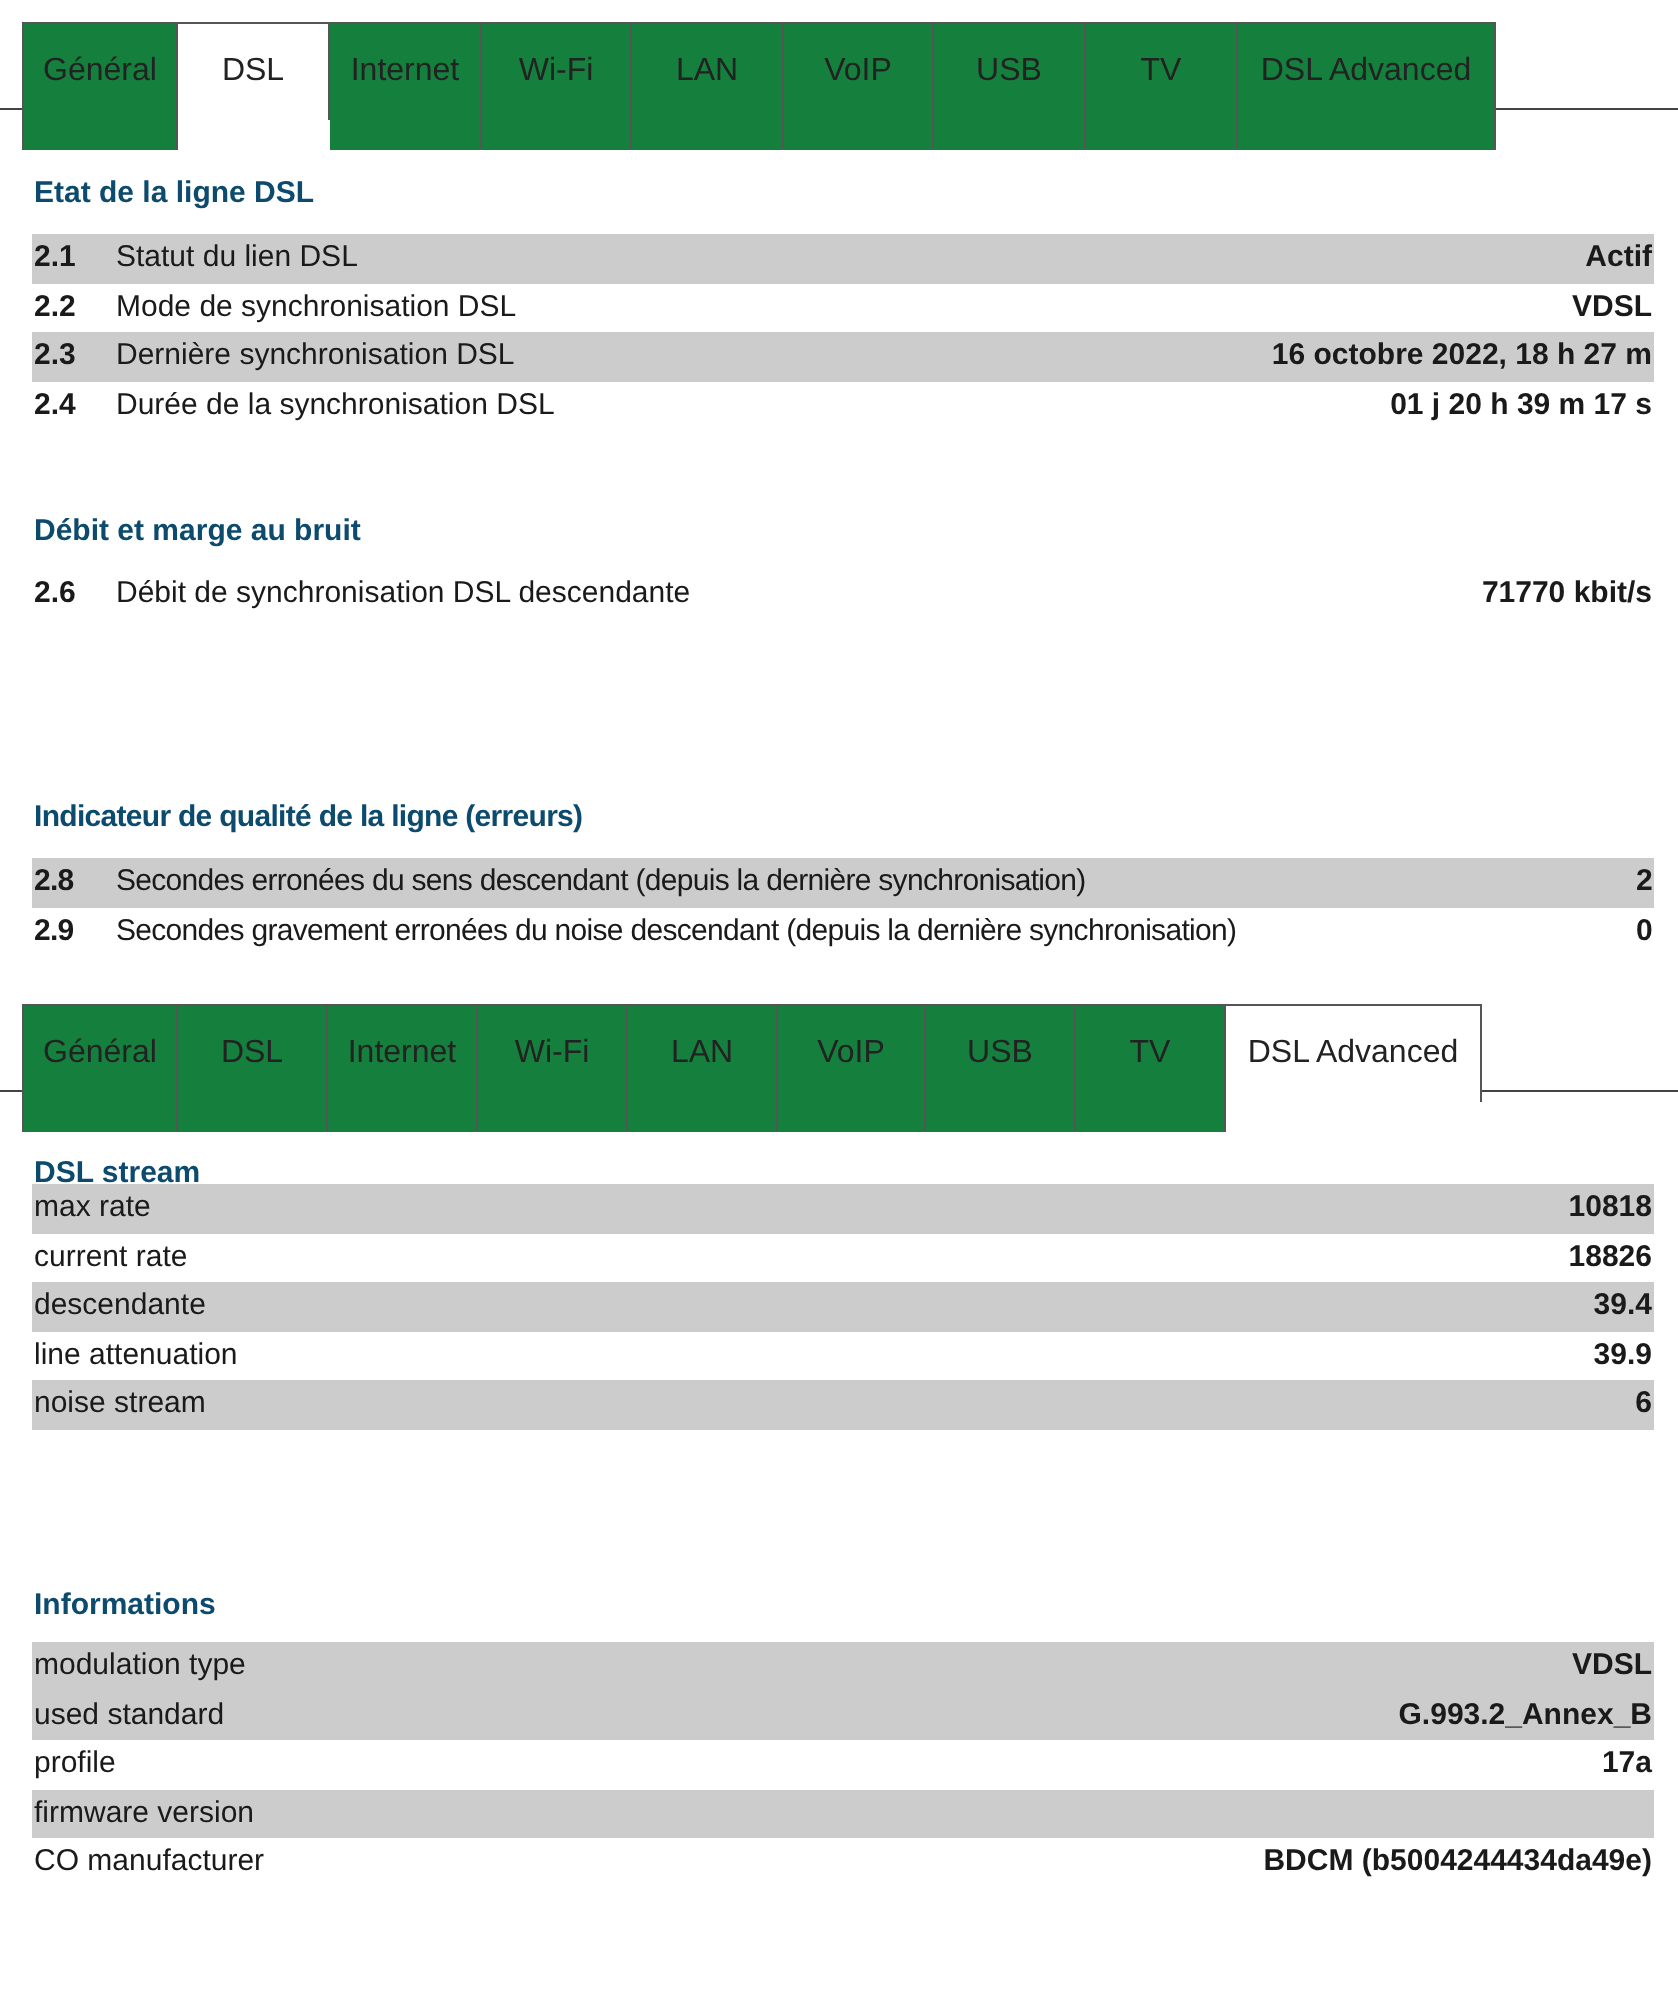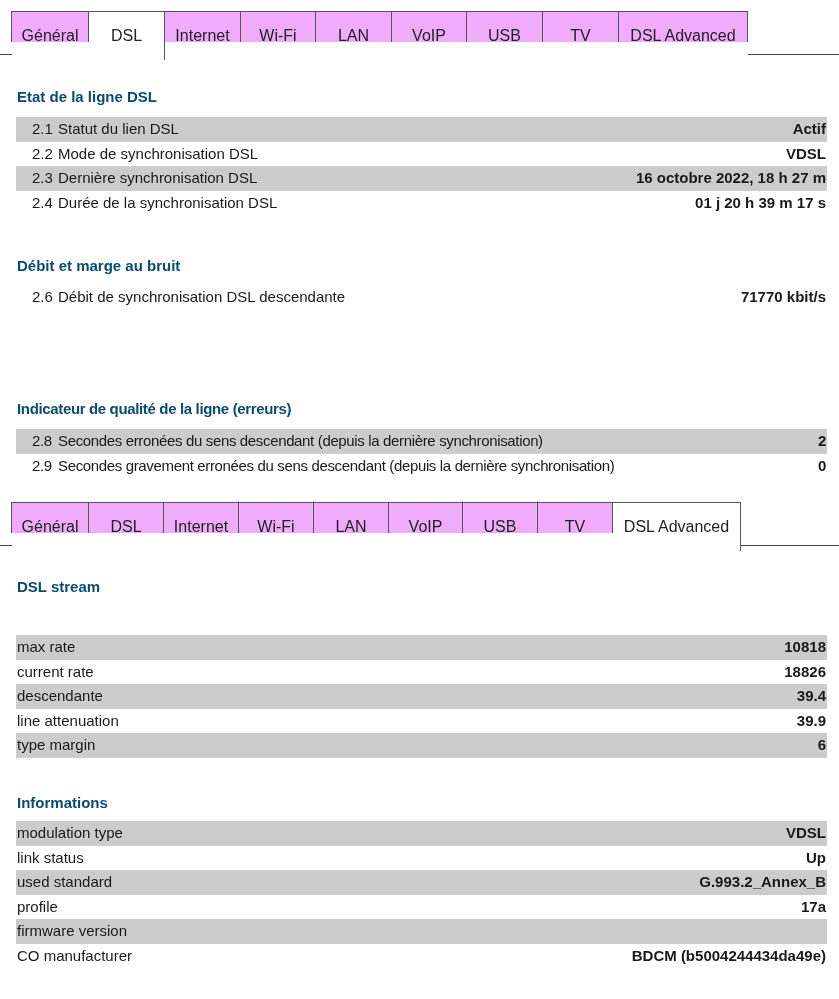--- a/index.html
+++ b/index.html
@@ -1,30 +1,30 @@
 <!DOCTYPE html>
 <html><head>
 <meta charset="utf-8">
 <style>
   html, body { margin: 0; padding: 0; background: #ffffff; }
   body { width: 839px; height: 999px; position: relative; overflow: hidden;
          font-family: "Liberation Sans", sans-serif; color: #1a1a1a; }
   .tabbar { position: absolute; left: 0; height: 50px; width: 839px; }
   .tabbar .baseline { position: absolute; bottom: 0; height: 1px; background: #444; }
-  .tab { position: absolute; top: 6px; height: 31px; box-sizing: border-box;
-         border: 1px solid #555; border-bottom: none; background: #f0abfc;
+  .tab { position: absolute; top: 6px; height: 64px; box-sizing: border-box;
+         border: 1px solid #555; border-bottom: none; background: #15803d;
          font-size: 16px; text-align: center; line-height: 48px; color: #222; cursor: pointer; }
   .tab.active { background: #ffffff; height: 49px; }
   .tab + .tab { border-left: none; }
 
   .section-title { position: absolute; left: 17px; font-size: 15px; font-weight: bold; color: #0c4a6e; }
   .rows { position: absolute; left: 16px; width: 811px; }
   .row { height: 24.5px; position: relative; font-size: 15px; line-height: 24.5px; }
   .row.alt { background: #cccccc; }
-  .row .num { position: absolute; left: 16px; font-weight: normal; }
+  .row .num { position: absolute; left: 1px; font-weight: bold; }
   .row .label { position: absolute; left: 42px; }
   .row .label.nonum { left: 1px; }
   .row .value { position: absolute; right: 1px; font-weight: bold; }
   .condensed { letter-spacing: -0.35px; }
 </style>
 </head>
 <body>
 
 <div class="tabbar" style="top:5px;">
   <div class="baseline" style="left:0;width:12px;"></div>
@@ -75,72 +75,68 @@
 
 <div class="section-title condensed" style="top:400px;">Indicateur de qualité de la ligne (erreurs)</div>
 <div class="rows condensed" style="top:429px;">
   <div class="row alt">
       <span class="num">2.8</span>
       <span class="label">Secondes erronées du sens descendant (depuis la dernière synchronisation)</span>
       <span class="value">2</span>
     </div>
   <div class="row">
       <span class="num">2.9</span>
-      <span class="label">Secondes gravement erronées du sens descendant (depuis la dernière synchronisation)</span>
+      <span class="label">Secondes gravement erronées du noise descendant (depuis la dernière synchronisation)</span>
       <span class="value">0</span>
     </div>
 </div>
 
 <div class="tabbar" style="top:496px;">
   <div class="baseline" style="left:0;width:12px;"></div>
   <div class="tab" style="left:11px;width:78px;">Général</div>
   <div class="tab" style="left:89px;width:75px;">DSL</div>
   <div class="tab" style="left:164px;width:75px;">Internet</div>
   <div class="tab" style="left:239px;width:75px;">Wi-Fi</div>
   <div class="tab" style="left:314px;width:75px;">LAN</div>
   <div class="tab" style="left:389px;width:74px;">VoIP</div>
   <div class="tab" style="left:463px;width:75px;">USB</div>
   <div class="tab" style="left:538px;width:75px;">TV</div>
   <div class="tab active" style="left:613px;width:128px;">DSL Advanced</div>
   <div class="baseline" style="left:741px;width:98px;"></div>
 </div>
 
 <div class="section-title" style="top:578px;">DSL stream</div>
-<div class="rows" style="top:635px;text-align:center;">
+<div class="rows" style="top:592px;text-align:center;">
   <div class="row alt">
       <span class="label nonum">max rate</span>
       <span class="value">10818</span>
     </div>
   <div class="row">
       <span class="label nonum">current rate</span>
       <span class="value">18826</span>
     </div>
   <div class="row alt">
       <span class="label nonum">descendante</span>
       <span class="value">39.4</span>
     </div>
   <div class="row">
       <span class="label nonum">line attenuation</span>
       <span class="value">39.9</span>
     </div>
   <div class="row alt">
-      <span class="label nonum">type margin</span>
+      <span class="label nonum">noise stream</span>
       <span class="value">6</span>
     </div>
 </div>
 
 <div class="section-title" style="top:794px;">Informations</div>
 <div class="rows" style="top:821px;">
   <div class="row alt">
       <span class="label nonum">modulation type</span>
       <span class="value">VDSL</span>
-    </div>
-  <div class="row">
-      <span class="label nonum">link status</span>
-      <span class="value">Up</span>
     </div>
   <div class="row alt">
       <span class="label nonum">used standard</span>
       <span class="value">G.993.2_Annex_B</span>
     </div>
   <div class="row">
       <span class="label nonum">profile</span>
       <span class="value">17a</span>
     </div>
   <div class="row alt">

